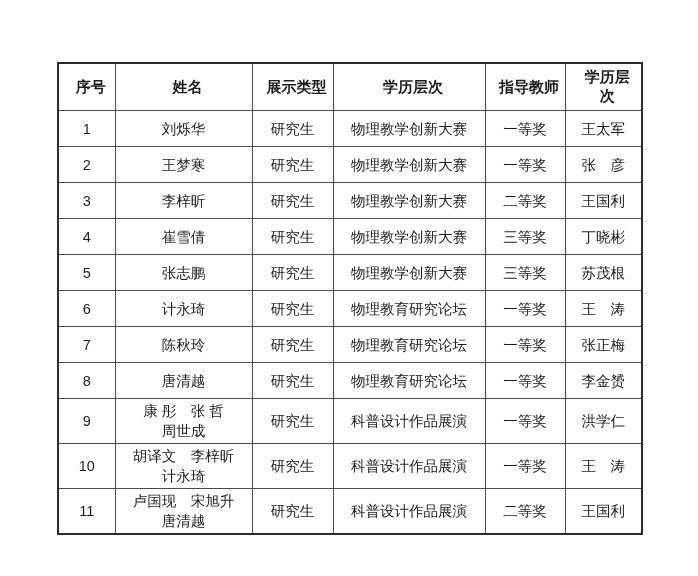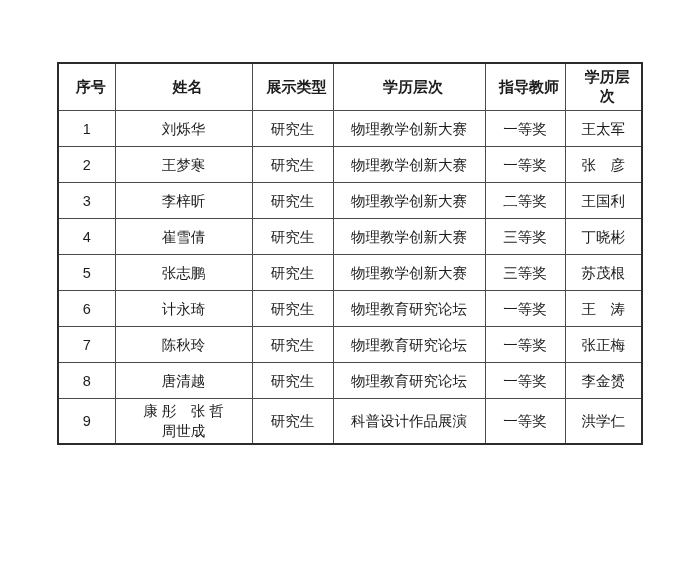--- a/index.html
+++ b/index.html
@@ -159,15 +159,37 @@
           <td>9</td>
           <td>
             <span class="name-line">康 彤　张 哲</span>
             <span class="name-line">周世成</span>
           </td>
           <td>研究生</td>
           <td>科普设计作品展演</td>
           <td>一等奖</td>
           <td>洪学仁</td>
         </tr>
+        <tr>
+          <td>10</td>
+          <td>
+            <span class="name-line">胡译文　李梓昕</span>
+            <span class="name-line">计永琦</span>
+          </td>
+          <td>研究生</td>
+          <td>科普设计作品展演</td>
+          <td>一等奖</td>
+          <td>王　涛</td>
+        </tr>
+        <tr>
+          <td>11</td>
+          <td>
+            <span class="name-line">卢国现　宋旭升</span>
+            <span class="name-line">唐清越</span>
+          </td>
+          <td>研究生</td>
+          <td>科普设计作品展演</td>
+          <td>二等奖</td>
+          <td>王国利</td>
+        </tr>
       </tbody>
   </table>
 </div>
 
 </body></html>

